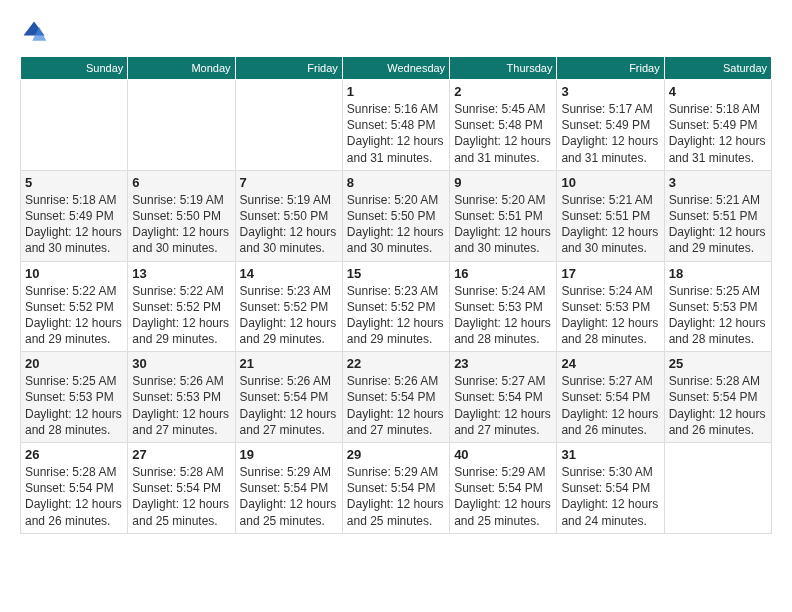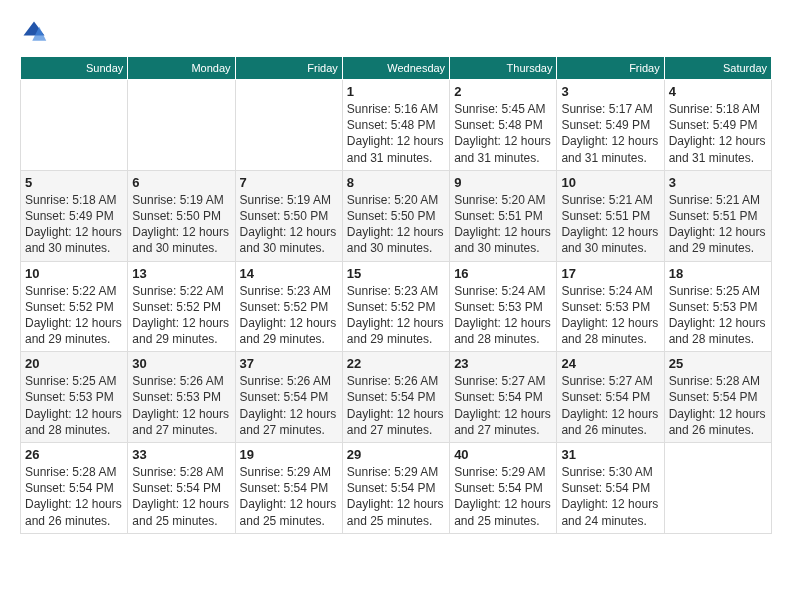--- a/index.html
+++ b/index.html
@@ -280,21 +280,21 @@
 and 28 minutes.</div>
           </td>
           <td>
             <span class="day-number">30</span>
             <div class="day-info">Sunrise: 5:26 AM
 Sunset: 5:53 PM
 Daylight: 12 hours
 and 27 minutes.</div>
           </td>
           <td>
-            <span class="day-number">37</span>
+            <span class="day-number">21</span>
             <div class="day-info">Sunrise: 5:26 AM
 Sunset: 5:54 PM
 Daylight: 12 hours
 and 27 minutes.</div>
           </td>
           <td>
             <span class="day-number">22</span>
             <div class="day-info">Sunrise: 5:26 AM
 Sunset: 5:54 PM
 Daylight: 12 hours
@@ -324,21 +324,21 @@
         </tr>
         <tr>
           <td>
             <span class="day-number">26</span>
             <div class="day-info">Sunrise: 5:28 AM
 Sunset: 5:54 PM
 Daylight: 12 hours
 and 26 minutes.</div>
           </td>
           <td>
-            <span class="day-number">33</span>
+            <span class="day-number">27</span>
             <div class="day-info">Sunrise: 5:28 AM
 Sunset: 5:54 PM
 Daylight: 12 hours
 and 25 minutes.</div>
           </td>
           <td>
             <span class="day-number">19</span>
             <div class="day-info">Sunrise: 5:29 AM
 Sunset: 5:54 PM
 Daylight: 12 hours

